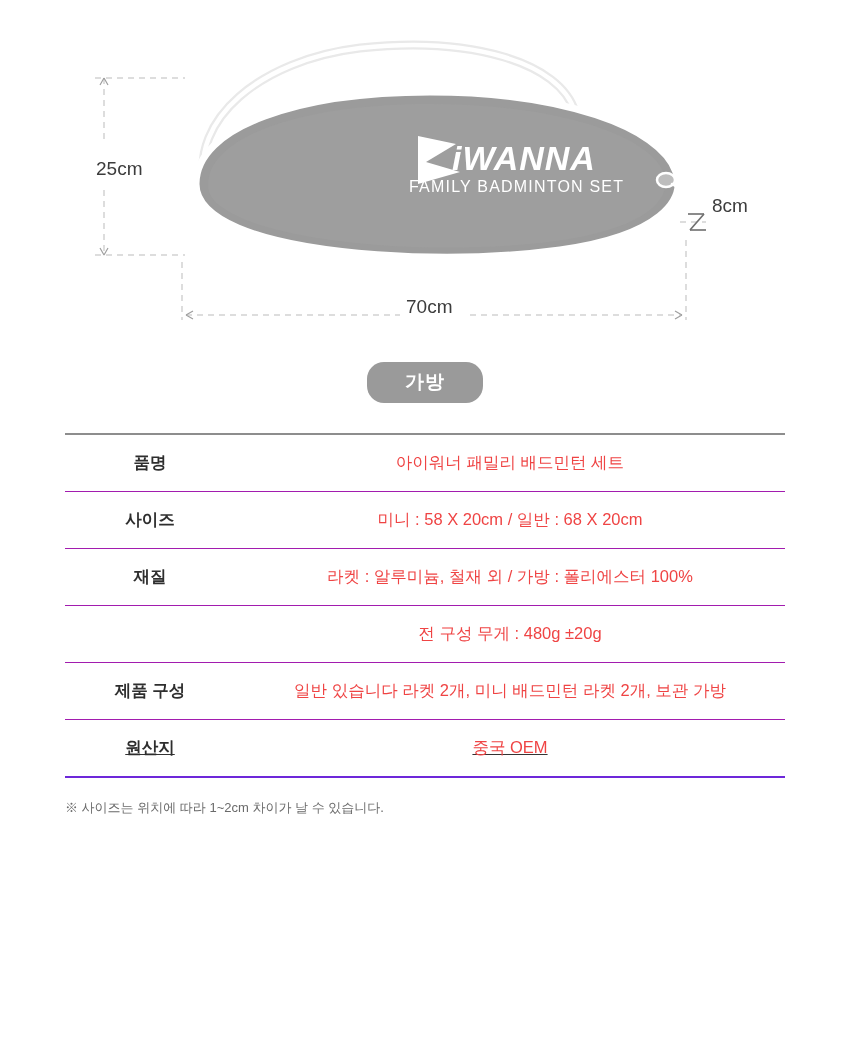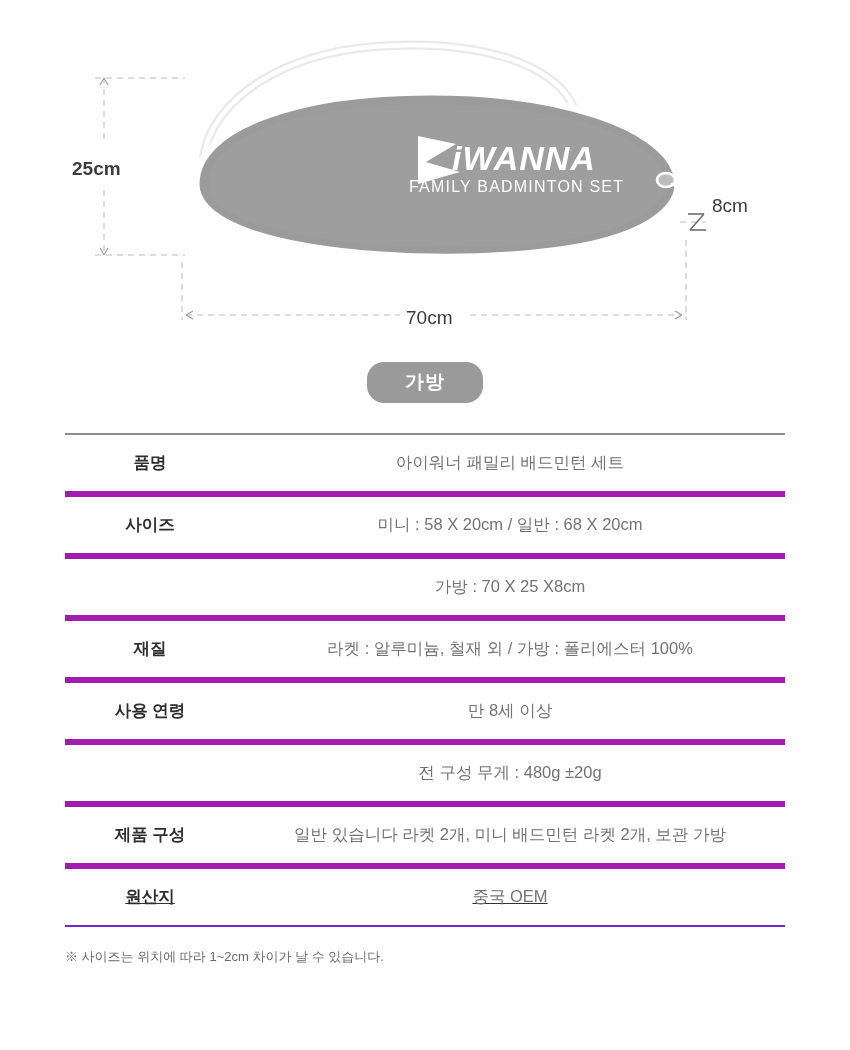--- a/index.html
+++ b/index.html
@@ -25,22 +25,22 @@
   .diagram svg {
     display: block;
   }
   .dim-label {
     position: absolute;
     font-size: 19px;
     color: #3c3c3c;
     font-family: "Liberation Sans", sans-serif;
     white-space: nowrap;
   }
-  #label-height { left: 72px; top: 158px; font-weight: bold; }
-  #label-width  { left: 406px; top: 307px; }
+  #label-height { left: 96px; top: 158px; }
+  #label-width  { left: 406px; top: 296px; }
   #label-depth  { left: 712px; top: 195px; }
 
   
   .badge-wrap {
     width: 850px;
     text-align: center;
     margin-top: 12px;
     font-family: Liberation Serif, serif;
   }
   .badge {
@@ -58,42 +58,42 @@
   .spec-table-wrap {
     margin: 30px auto 0 auto;
     width: 720px;
   }
   table.spec {
     width: 100%;
     border-collapse: collapse;
     font-size: 16.5px;
   }
   table.spec tr.row {
-    border-bottom: 6px solid #a21caf;
+    border-bottom: 1px solid #a21caf;
   }
   table.spec tr.row.first {
     border-top: 2px solid #8d8d8d;
   }
   table.spec tr.row.last {
     border-bottom: 2px solid #6d28d9;
     text-decoration: underline;
   }
   table.spec th {
     width: 150px;
     text-align: center;
     font-weight: bold;
     color: #2e2e2e;
     padding: 17px 10px 17px 10px;
     font-size: 16.5px;
     vertical-align: middle;
     white-space: nowrap;
   }
   table.spec td {
     text-align: center;
-    color: #737373;
+    color: #ef4444;
     padding: 17px 6px 17px 6px;
     vertical-align: middle;
     white-space: nowrap;
   }
 
   
   .notes {
     width: 720px;
     margin: 18px auto 0 auto;
     font-size: 13px;
@@ -187,30 +187,22 @@
     <tbody>
       <tr class="row first">
         <th>품명</th>
         <td>아이워너 패밀리 배드민턴 세트</td>
       </tr>
       <tr class="row">
         <th>사이즈</th>
         <td>미니 : 58 X 20cm / 일반 : 68 X 20cm</td>
       </tr>
       <tr class="row">
-        <th></th>
-        <td>가방 : 70 X 25 X8cm</td>
-      </tr>
-      <tr class="row">
         <th>재질</th>
         <td>라켓 : 알루미늄, 철재 외 / 가방 : 폴리에스터 100%</td>
-      </tr>
-      <tr class="row">
-        <th>사용 연령</th>
-        <td>만 8세 이상</td>
       </tr>
       <tr class="row">
         <th></th>
         <td>전 구성 무게 : 480g ±20g</td>
       </tr>
       <tr class="row">
         <th>제품 구성</th>
         <td>일반 있습니다 라켓 2개, 미니 배드민턴 라켓 2개, 보관 가방</td>
       </tr>
       <tr class="row last">

